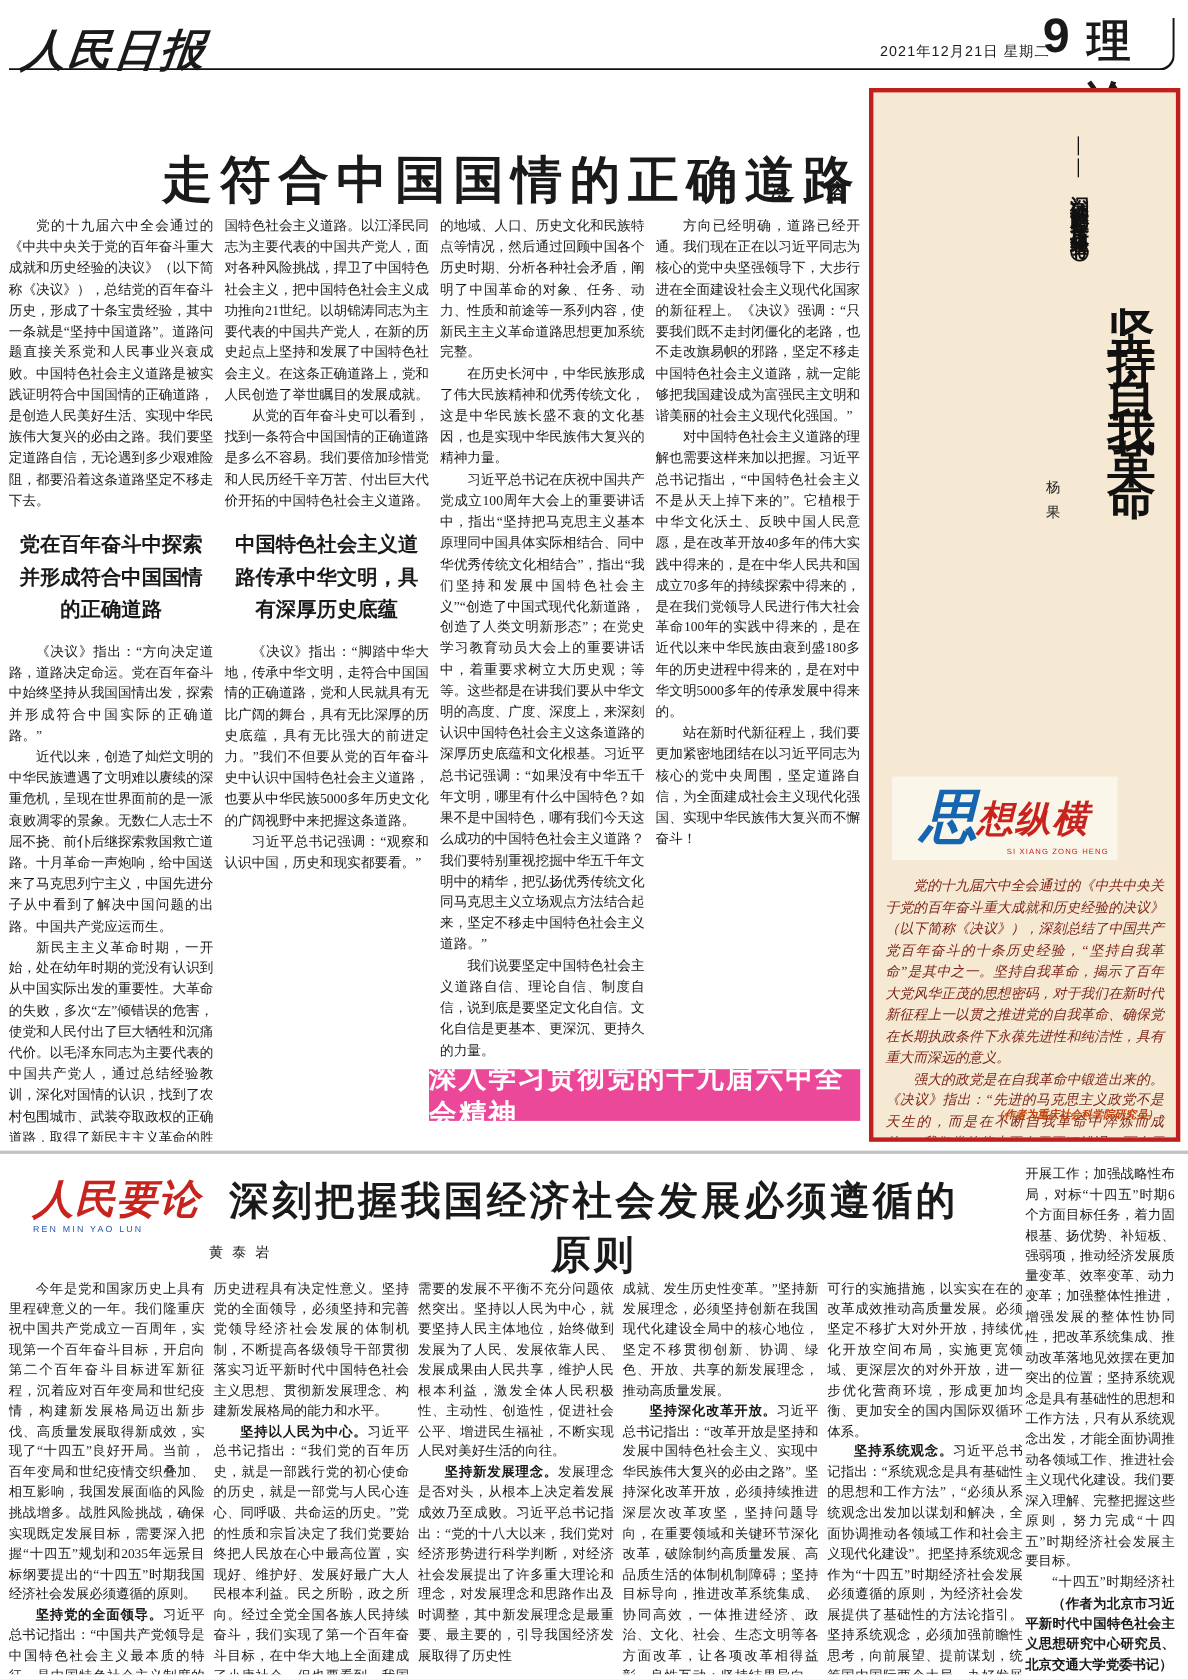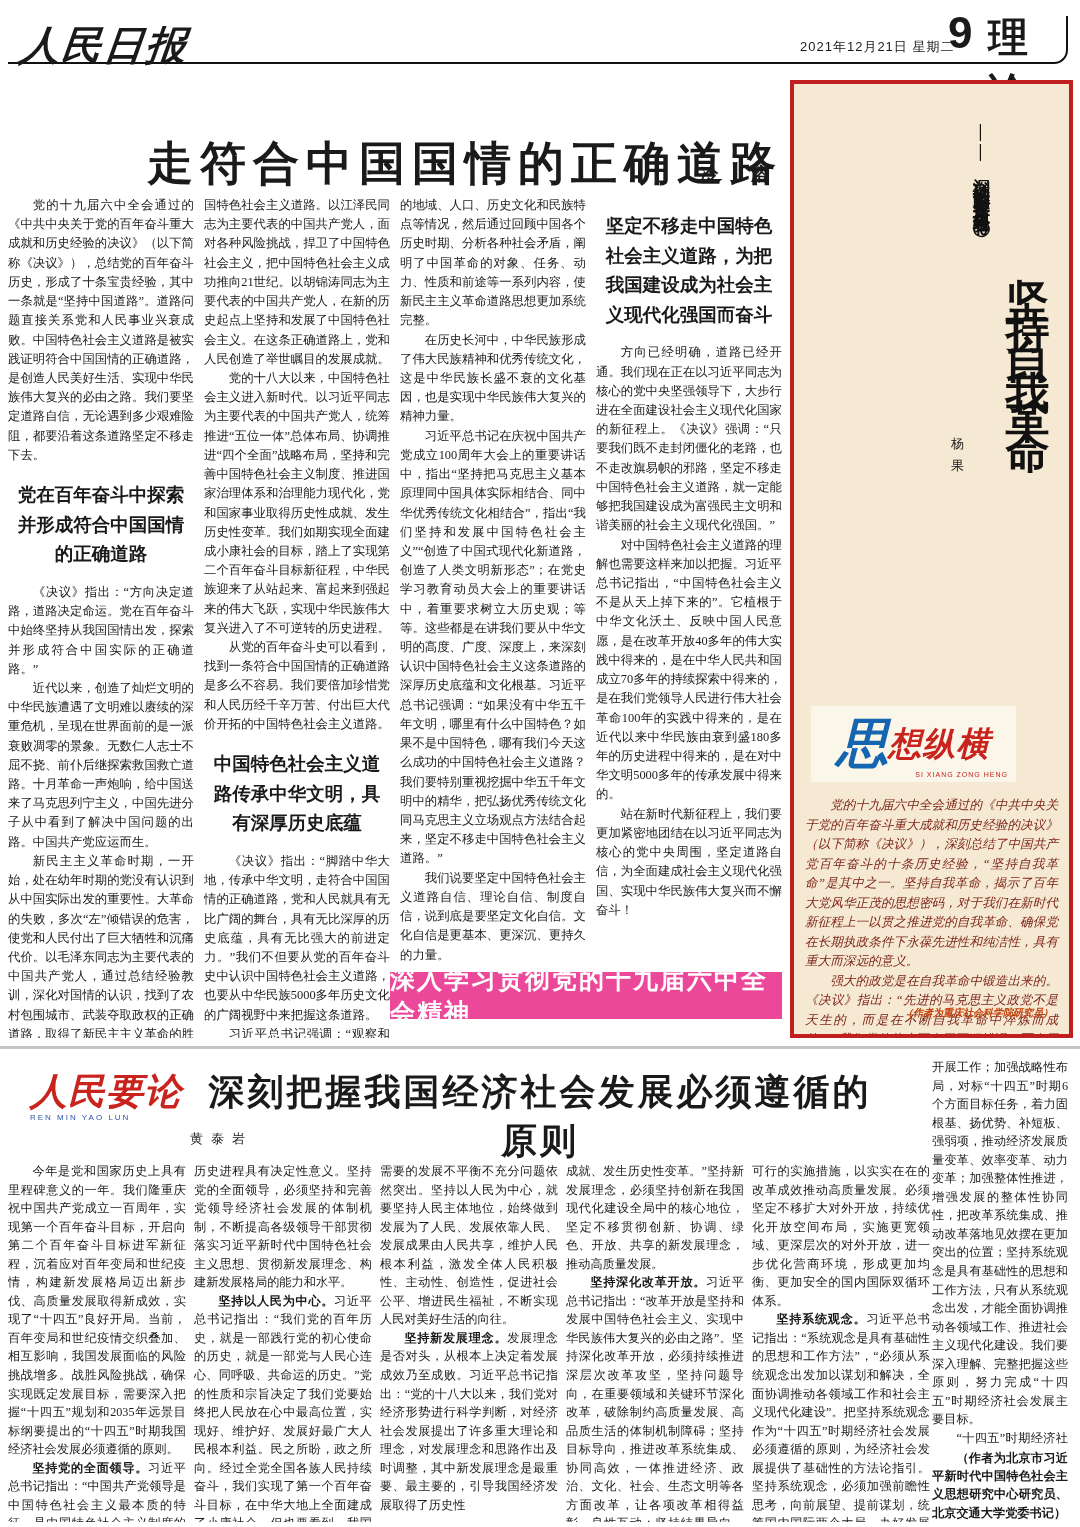--- a/index.html
+++ b/index.html
@@ -93,34 +93,32 @@
   <div class="main-author">冷 溶</div>
   <div class="tcol c1">
       <p>党的十九届六中全会通过的《中共中央关于党的百年奋斗重大成就和历史经验的决议》（以下简称《决议》），总结党的百年奋斗历史，形成了十条宝贵经验，其中一条就是“坚持中国道路”。道路问题直接关系党和人民事业兴衰成败。中国特色社会主义道路是被实践证明符合中国国情的正确道路，是创造人民美好生活、实现中华民族伟大复兴的必由之路。我们要坚定道路自信，无论遇到多少艰难险阻，都要沿着这条道路坚定不移走下去。</p>
       <div class="col-subhead">党在百年奋斗中探索并形成符合中国国情的正确道路</div>
       <p>《决议》指出：“方向决定道路，道路决定命运。党在百年奋斗中始终坚持从我国国情出发，探索并形成符合中国实际的正确道路。”</p>
       <p>近代以来，创造了灿烂文明的中华民族遭遇了文明难以赓续的深重危机，呈现在世界面前的是一派衰败凋零的景象。无数仁人志士不屈不挠、前仆后继探索救国救亡道路。十月革命一声炮响，给中国送来了马克思列宁主义，中国先进分子从中看到了解决中国问题的出路。中国共产党应运而生。</p>
       <p>新民主主义革命时期，一开始，处在幼年时期的党没有认识到从中国实际出发的重要性。大革命的失败，多次“左”倾错误的危害，使党和人民付出了巨大牺牲和沉痛代价。以毛泽东同志为主要代表的中国共产党人，通过总结经验教训，深化对国情的认识，找到了农村包围城市、武装夺取政权的正确道路，取得了新民主主义革命的胜利，建立了人民当家作主的新中国。</p>
     </div>
   <div class="tcol c2">
       <p class="noind">国特色社会主义道路。以江泽民同志为主要代表的中国共产党人，面对各种风险挑战，捍卫了中国特色社会主义，把中国特色社会主义成功推向21世纪。以胡锦涛同志为主要代表的中国共产党人，在新的历史起点上坚持和发展了中国特色社会主义。在这条正确道路上，党和人民创造了举世瞩目的发展成就。</p>
-      <p>党的十八大以来，中国特色社会主义进入新时代。以习近平同志为主要代表的中国共产党人，统筹推进“五位一体”总体布局、协调推进“四个全面”战略布局，坚持和完善中国特色社会主义制度、推进国家治理体系和治理能力现代化，党和国家事业取得历史性成就、发生历史性变革。我们如期实现全面建成小康社会的目标，踏上了实现第二个百年奋斗目标新征程，中华民族迎来了从站起来、富起来到强起来的伟大飞跃，实现中华民族伟大复兴进入了不可逆转的历史进程。</p>
       <p>从党的百年奋斗史可以看到，找到一条符合中国国情的正确道路是多么不容易。我们要倍加珍惜党和人民历经千辛万苦、付出巨大代价开拓的中国特色社会主义道路。</p>
       <div class="col-subhead">中国特色社会主义道路传承中华文明，具有深厚历史底蕴</div>
       <p>《决议》指出：“脚踏中华大地，传承中华文明，走符合中国国情的正确道路，党和人民就具有无比广阔的舞台，具有无比深厚的历史底蕴，具有无比强大的前进定力。”我们不但要从党的百年奋斗史中认识中国特色社会主义道路，也要从中华民族5000多年历史文化的广阔视野中来把握这条道路。</p>
       <p>习近平总书记强调：“观察和认识中国，历史和现实都要看。”</p>
     </div>
   <div class="tcol c3">
       <p class="noind">的地域、人口、历史文化和民族特点等情况，然后通过回顾中国各个历史时期、分析各种社会矛盾，阐明了中国革命的对象、任务、动力、性质和前途等一系列内容，使新民主主义革命道路思想更加系统完整。</p>
       <p>在历史长河中，中华民族形成了伟大民族精神和优秀传统文化，这是中华民族长盛不衰的文化基因，也是实现中华民族伟大复兴的精神力量。</p>
       <p>习近平总书记在庆祝中国共产党成立100周年大会上的重要讲话中，指出“坚持把马克思主义基本原理同中国具体实际相结合、同中华优秀传统文化相结合”，指出“我们坚持和发展中国特色社会主义”“创造了中国式现代化新道路，创造了人类文明新形态”；在党史学习教育动员大会上的重要讲话中，着重要求树立大历史观；等等。这些都是在讲我们要从中华文明的高度、广度、深度上，来深刻认识中国特色社会主义这条道路的深厚历史底蕴和文化根基。习近平总书记强调：“如果没有中华五千年文明，哪里有什么中国特色？如果不是中国特色，哪有我们今天这么成功的中国特色社会主义道路？我们要特别重视挖掘中华五千年文明中的精华，把弘扬优秀传统文化同马克思主义立场观点方法结合起来，坚定不移走中国特色社会主义道路。”</p>
       <p>我们说要坚定中国特色社会主义道路自信、理论自信、制度自信，说到底是要坚定文化自信。文化自信是更基本、更深沉、更持久的力量。</p>
     </div>
   <div class="tcol c4">
-      <div class="col-subhead">坚定不移走中国特色社会主义道路，为把我国建设成为社会主义现代化强国而奋斗</div>
       <p>方向已经明确，道路已经开通。我们现在正在以习近平同志为核心的党中央坚强领导下，大步行进在全面建设社会主义现代化国家的新征程上。《决议》强调：“只要我们既不走封闭僵化的老路，也不走改旗易帜的邪路，坚定不移走中国特色社会主义道路，就一定能够把我国建设成为富强民主文明和谐美丽的社会主义现代化强国。”</p>
       <p>对中国特色社会主义道路的理解也需要这样来加以把握。习近平总书记指出，“中国特色社会主义不是从天上掉下来的”。它植根于中华文化沃土、反映中国人民意愿，是在改革开放40多年的伟大实践中得来的，是在中华人民共和国成立70多年的持续探索中得来的，是在我们党领导人民进行伟大社会革命100年的实践中得来的，是在近代以来中华民族由衰到盛180多年的历史进程中得来的，是在对中华文明5000多年的传承发展中得来的。</p>
       <p>站在新时代新征程上，我们要更加紧密地团结在以习近平同志为核心的党中央周围，坚定道路自信，为全面建成社会主义现代化强国、实现中华民族伟大复兴而不懈奋斗！</p>
     </div>
 
   <div class="banner">深入学习贯彻党的十九届六中全会精神</div>
 
   <div class="sidebox">
     <div class="side-float">
       <div class="side-title-wrap">

